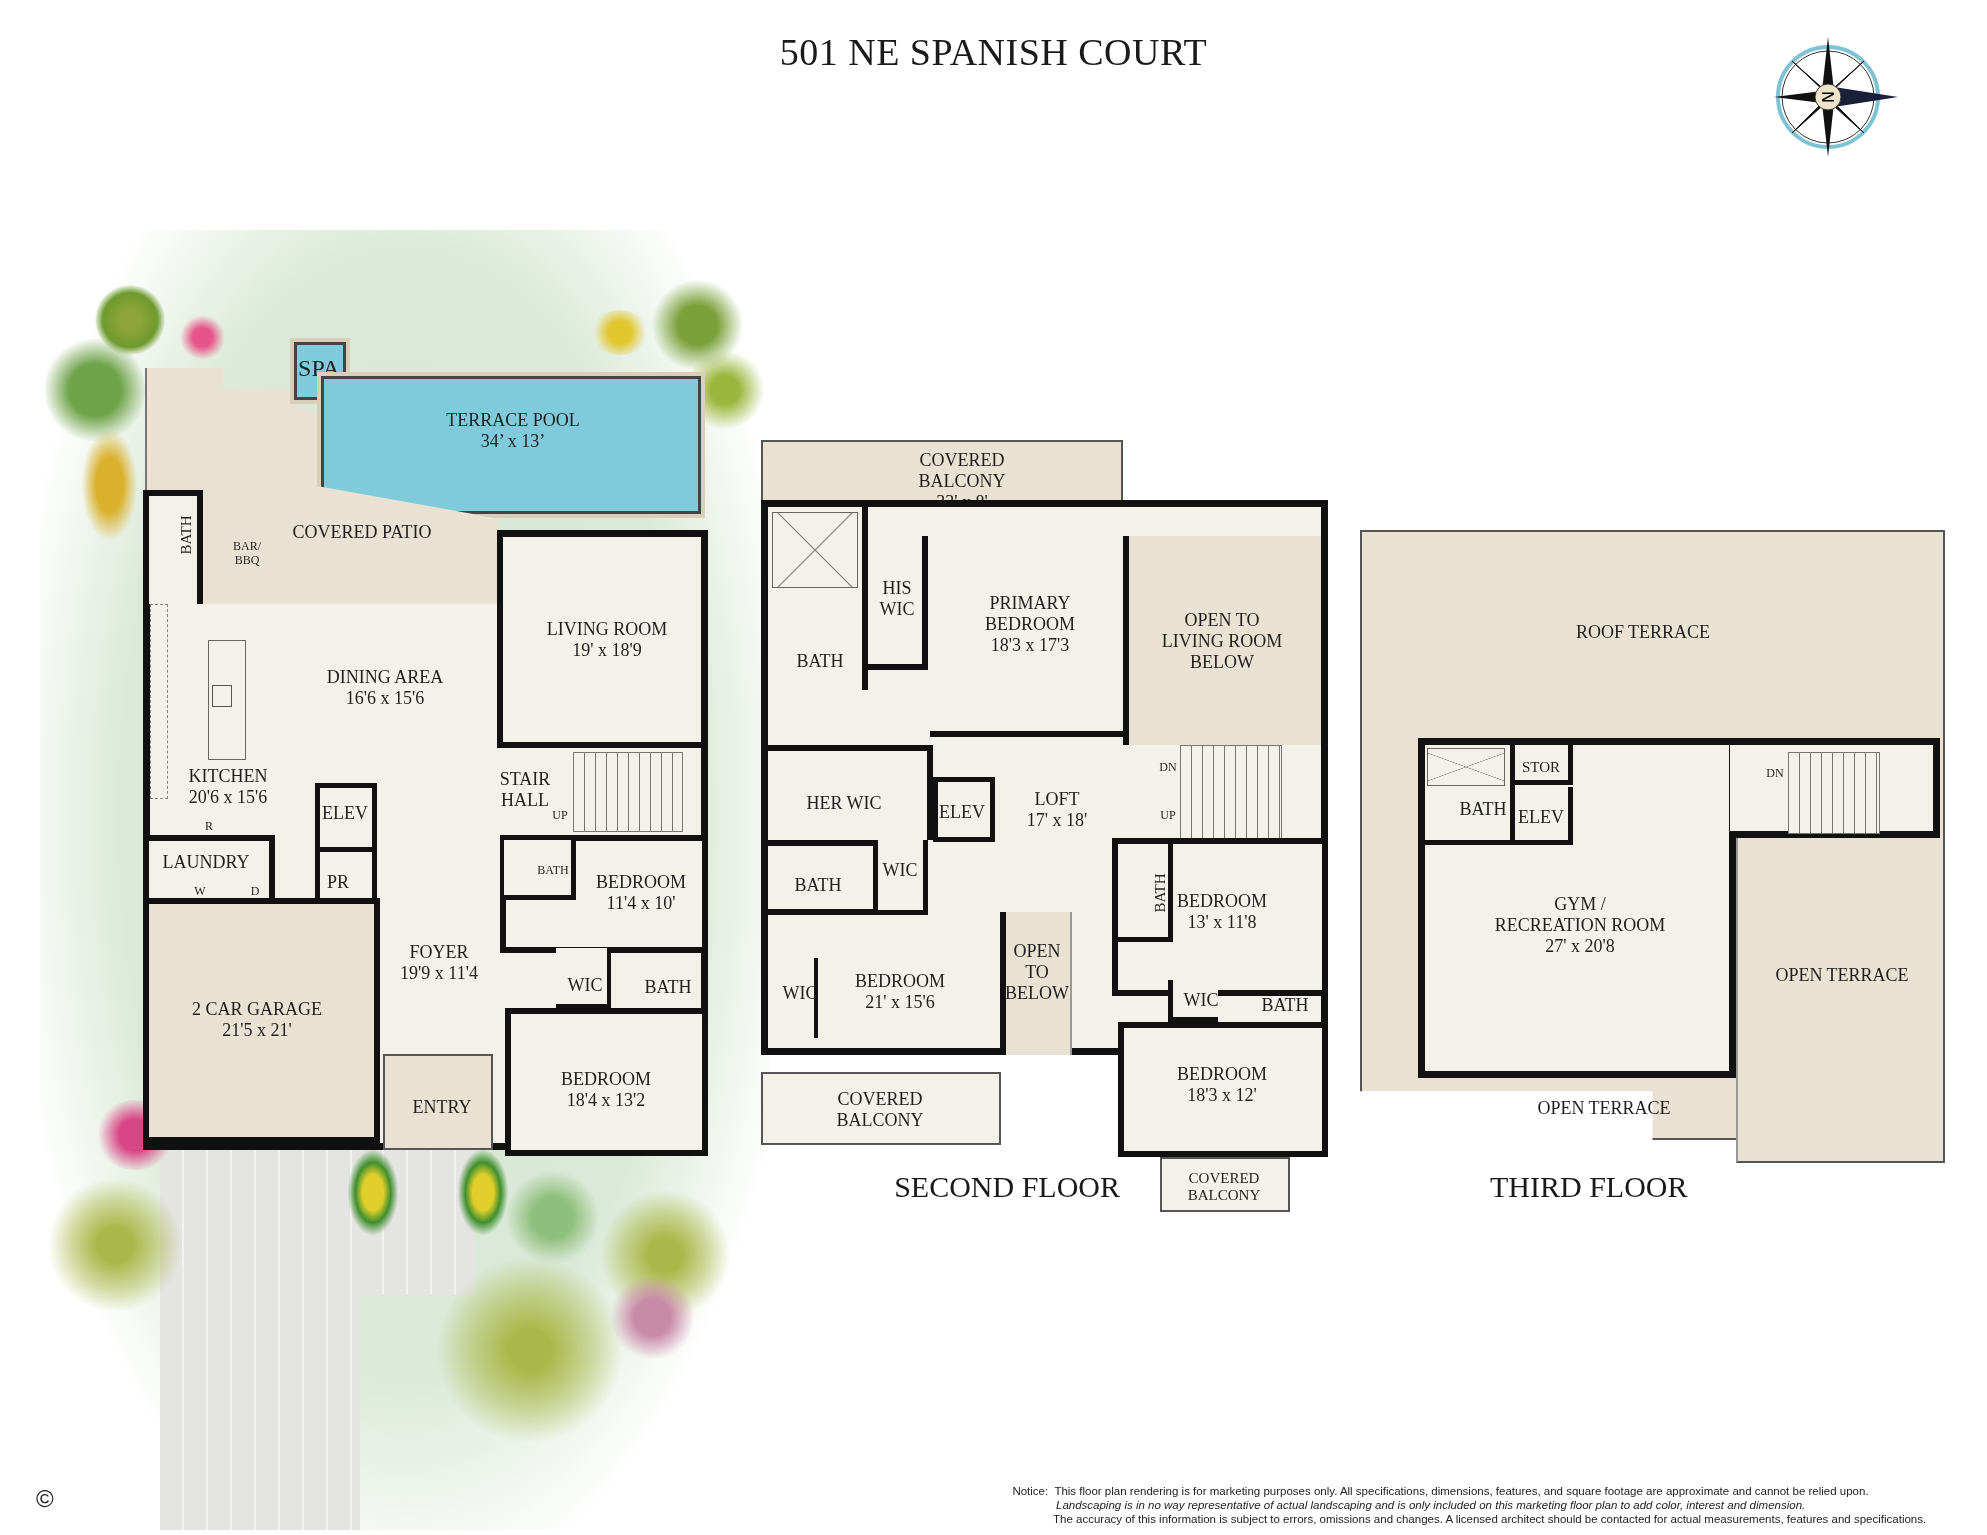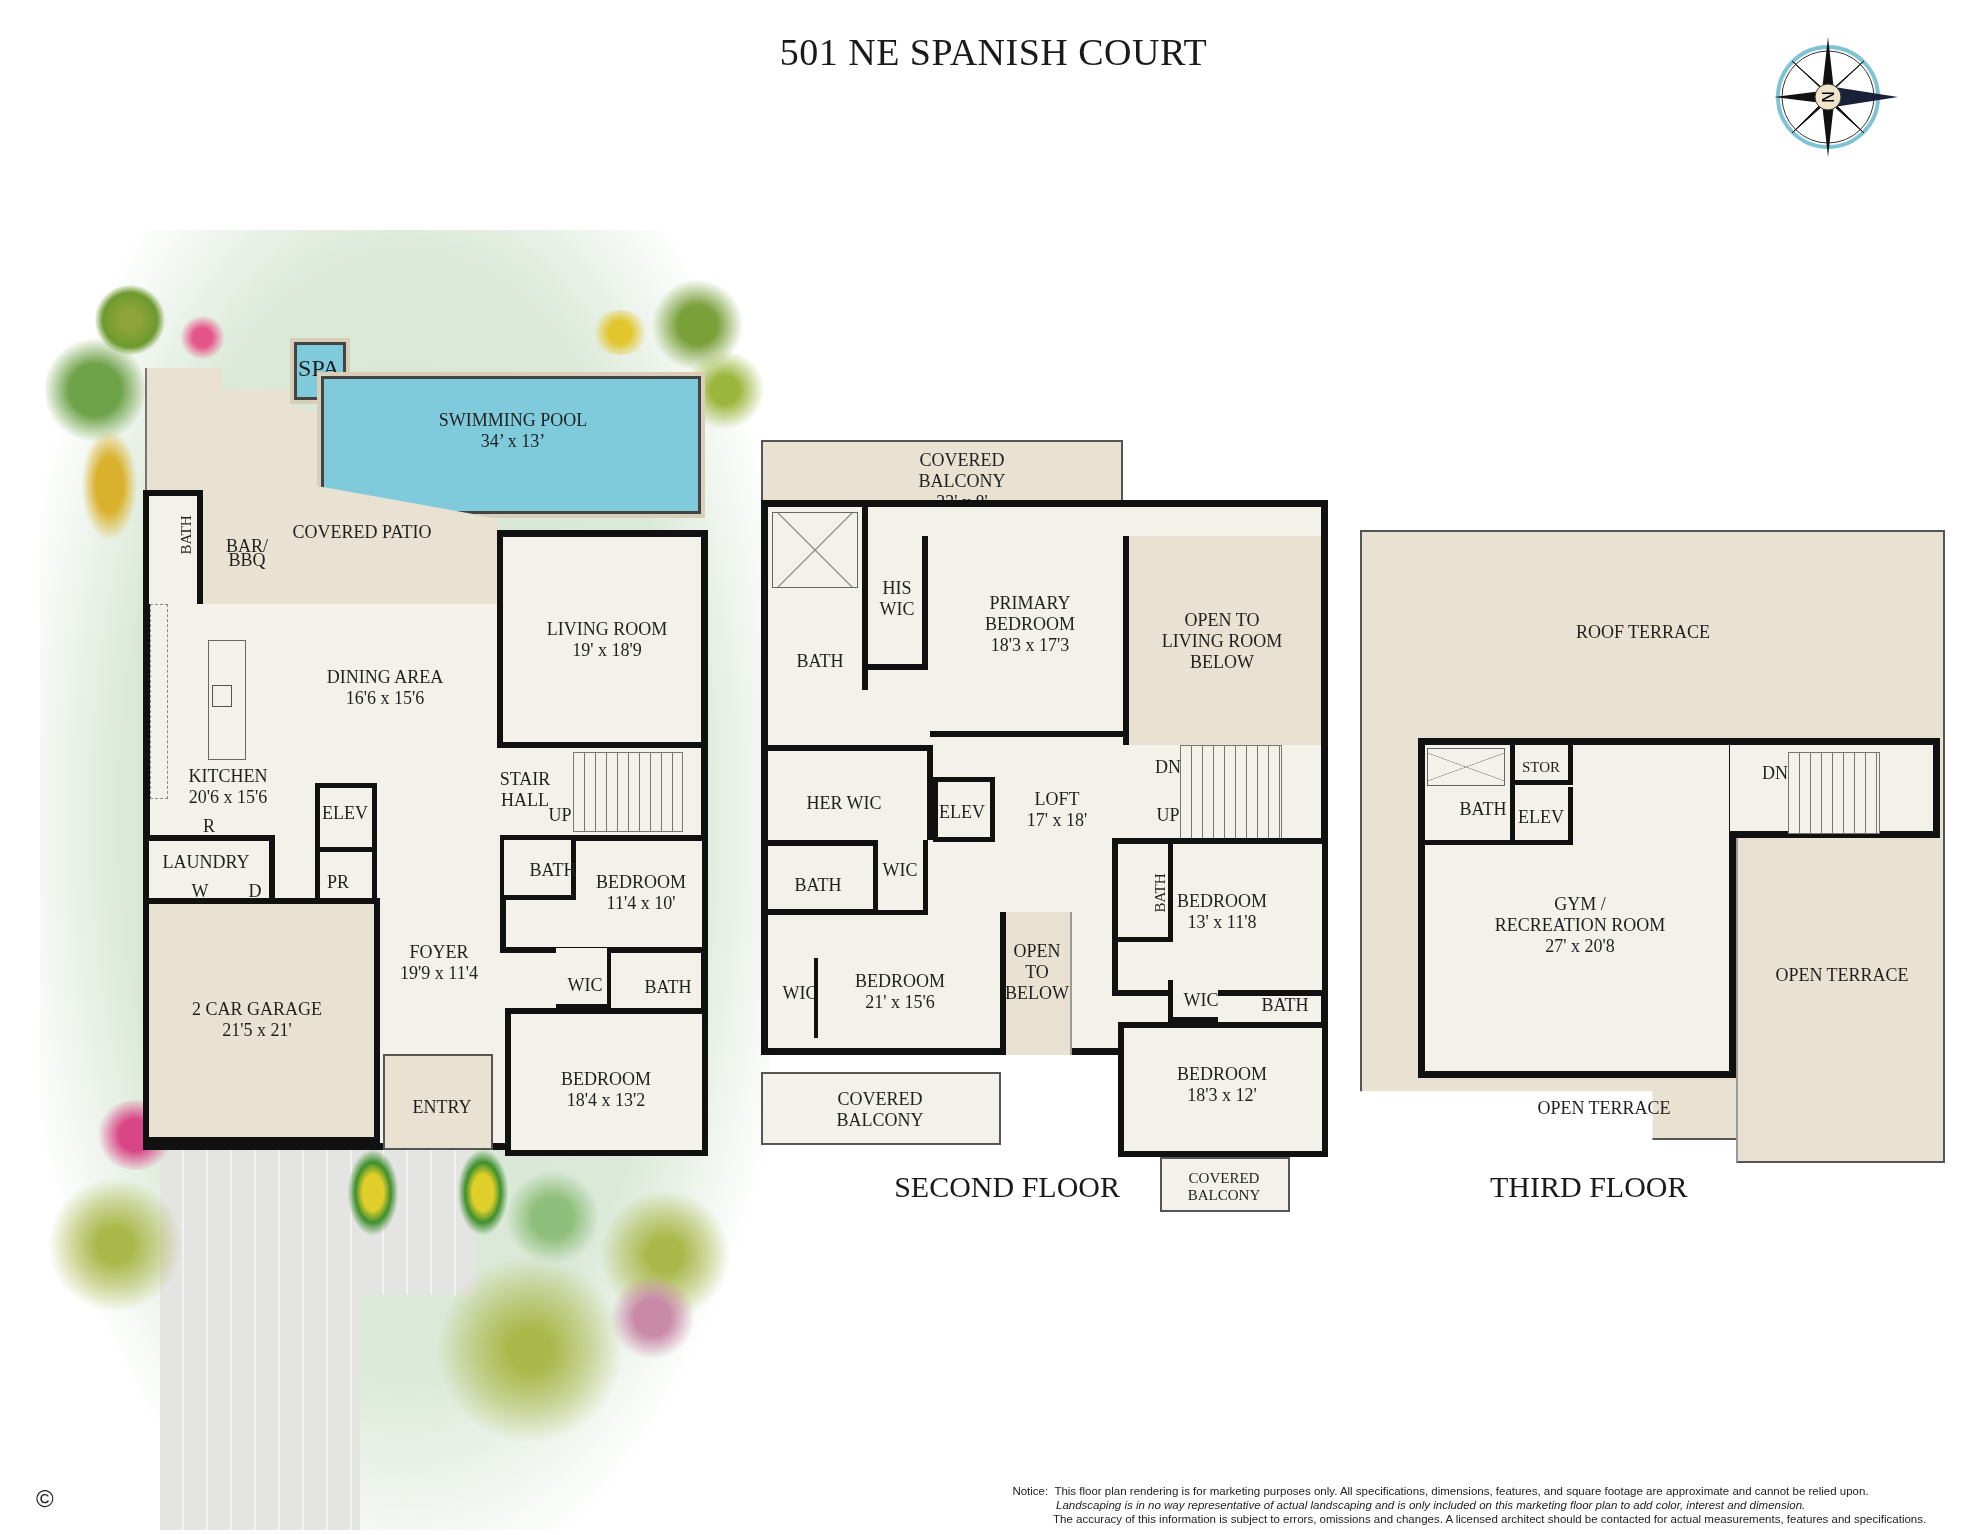--- a/index.html
+++ b/index.html
@@ -2,21 +2,21 @@
 <html><head>
 <meta charset="utf-8">
 <style>
   html,body{margin:0;padding:0;background:#ffffff;}
   body{width:1987px;height:1535px;position:relative;overflow:hidden;font-family:"Liberation Serif","DejaVu Serif",serif;color:#1a1a1a;}
   .abs{position:absolute;}
   .title{left:0;width:1987px;top:30px;text-align:center;font-size:38px;letter-spacing:0.5px;}
   .floor-label{font-size:30px;text-align:center;}
   .lbl{position:absolute;text-align:center;font-size:18px;line-height:21px;color:#1f1f1f;white-space:nowrap;transform:translate(-50%,-50%);}
   .lbl.sm{font-size:15px;line-height:17px;}
-  .lbl.xs{font-size:18px;line-height:14px;}
+  .lbl.xs{font-size:12px;line-height:14px;}
   .room{position:absolute;box-sizing:border-box;}
   .int{background:#f3f1ea;}
   .ext{background:#e9e2d2;}
   .wall{border:7px solid #111;}
   .thin{border:2px solid #555;}
   .lawn{position:absolute;left:40px;top:230px;width:730px;height:1300px;
         background:radial-gradient(ellipse at 50% 45%, #d8e8d5 0%, #dbe9d8 55%, rgba(255,255,255,0) 78%);}
   .drive{position:absolute;background:repeating-linear-gradient(90deg,#e4e4e2 0,#e4e4e2 22px,#f2f2f0 22px,#f2f2f0 24px);}
   .pool{position:absolute;background:#7fcbdc;border:4px solid #d9cfb8;box-shadow:inset 0 0 0 3px #444;}
   .plant{position:absolute;border-radius:50%;}
@@ -74,21 +74,21 @@
 BBQ</div>
 
   <div class="room int wall" style="left:143px;top:490px;width:60px;height:122px;border-width:6px;"></div>
   <div class="lbl sm" style="left:186px;top:535px;transform:translate(-50%,-50%) rotate(-90deg);">BATH</div>
 
   <div class="pool" style="left:290px;top:338px;width:52px;height:58px;"></div>
   <div class="lbl" style="left:319px;top:368px;font-size:24px;">SPA</div>
 
   <div class="pool" style="left:317px;top:372px;width:380px;height:138px;clip-path:polygon(0 0,100% 0,100% 100%,46% 100%,0 78%);"></div>
   <div class="lbl" style="left:513px;top:431px;">
-    <div>SWIMMING POOL</div>
+    <div>TERRACE POOL</div>
     <div>34’ x 13’</div>
   </div>
 
   <div class="room int wall" style="left:143px;top:604px;width:565px;height:546px;border-top:none;"></div>
 
   <div class="room int wall" style="left:497px;top:530px;width:211px;height:218px;border-bottom-width:6px;border-left-width:6px;"></div>
   <div class="lbl" style="left:607px;top:640px;">
     <div>LIVING ROOM</div>
     <div>19' x 18'9</div>
   </div>

